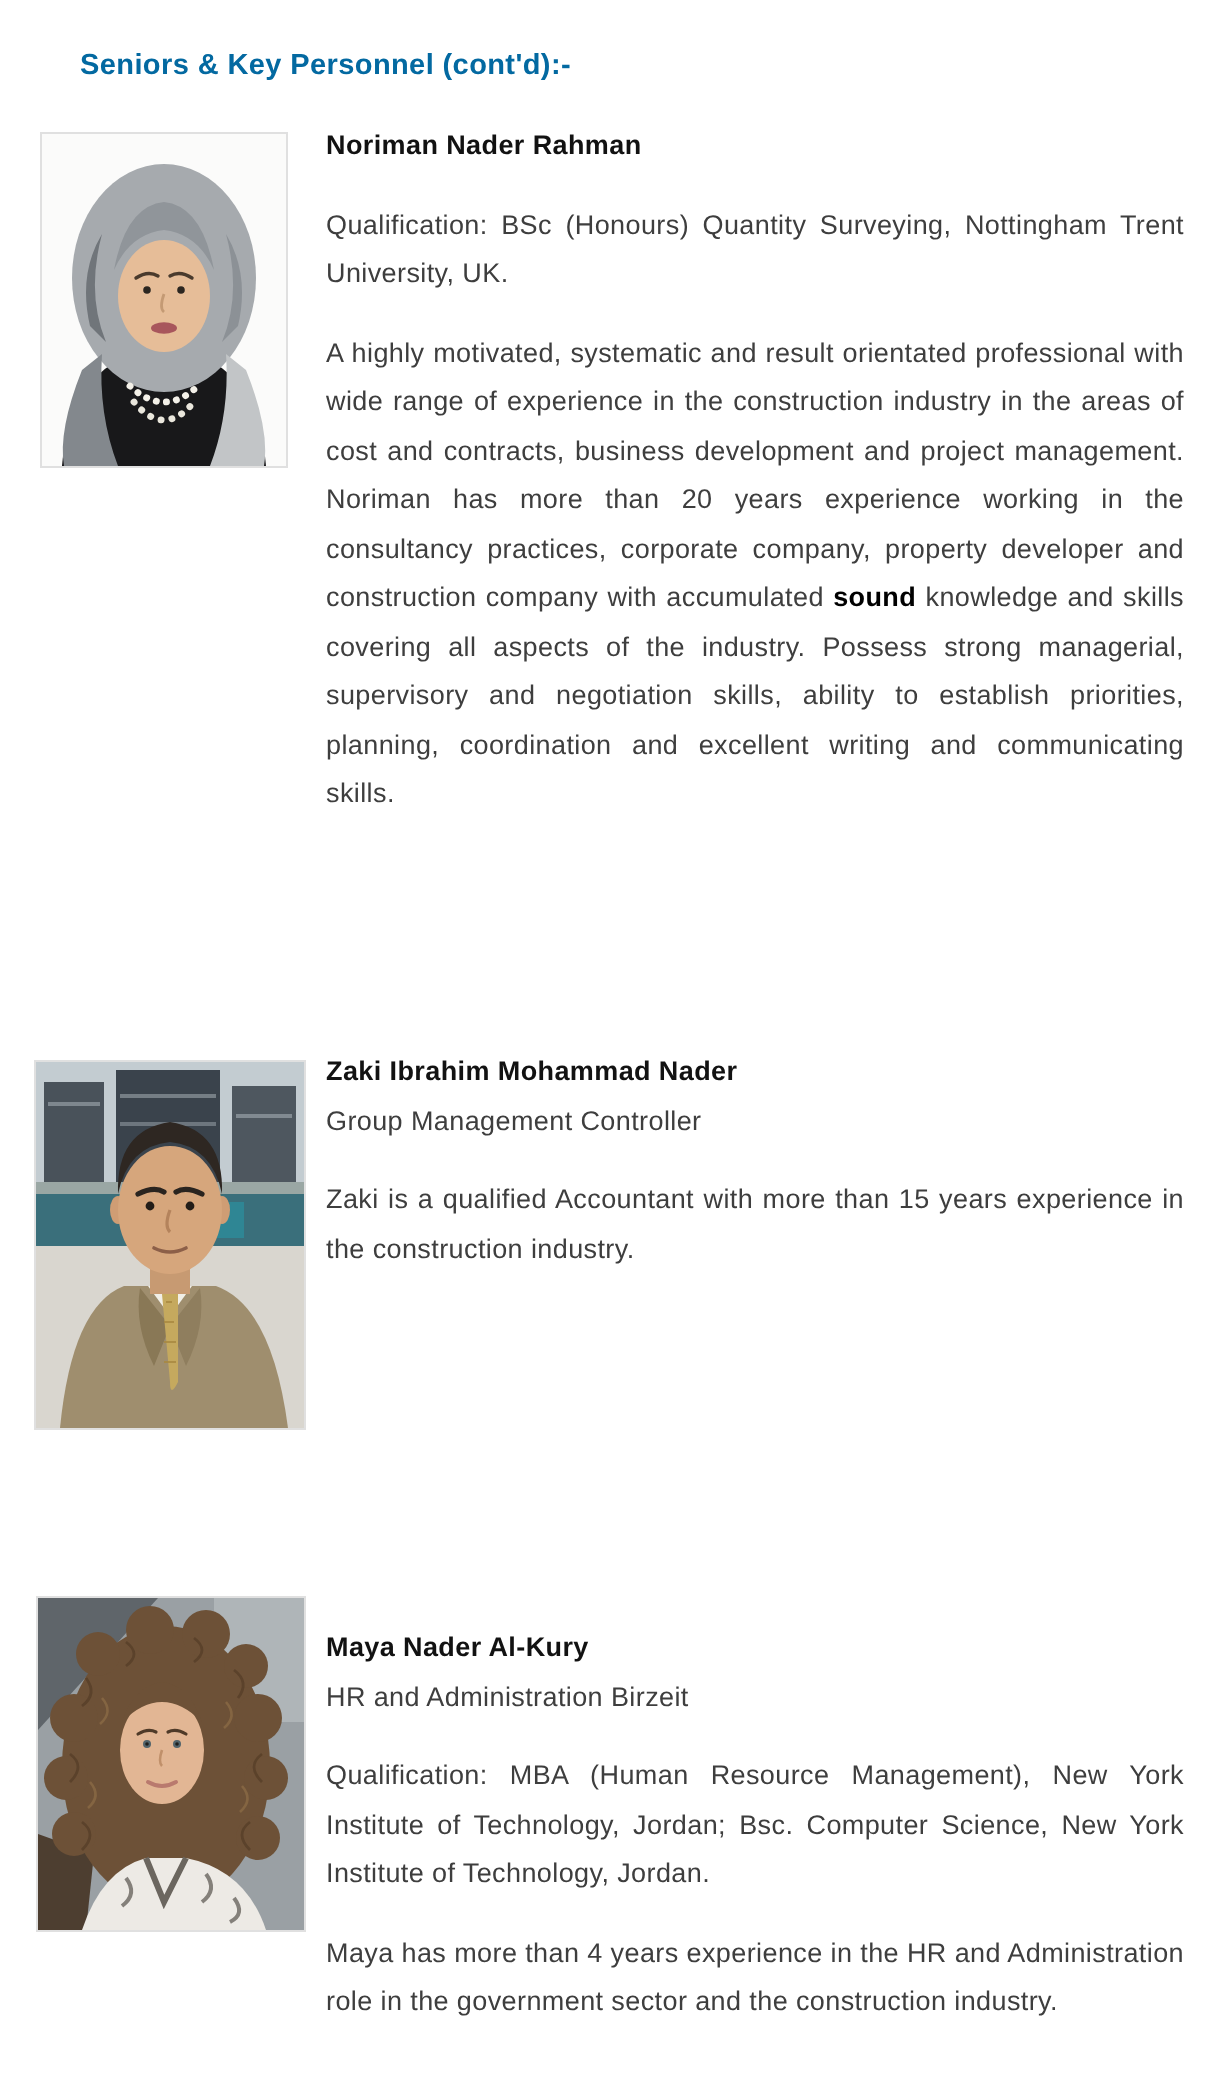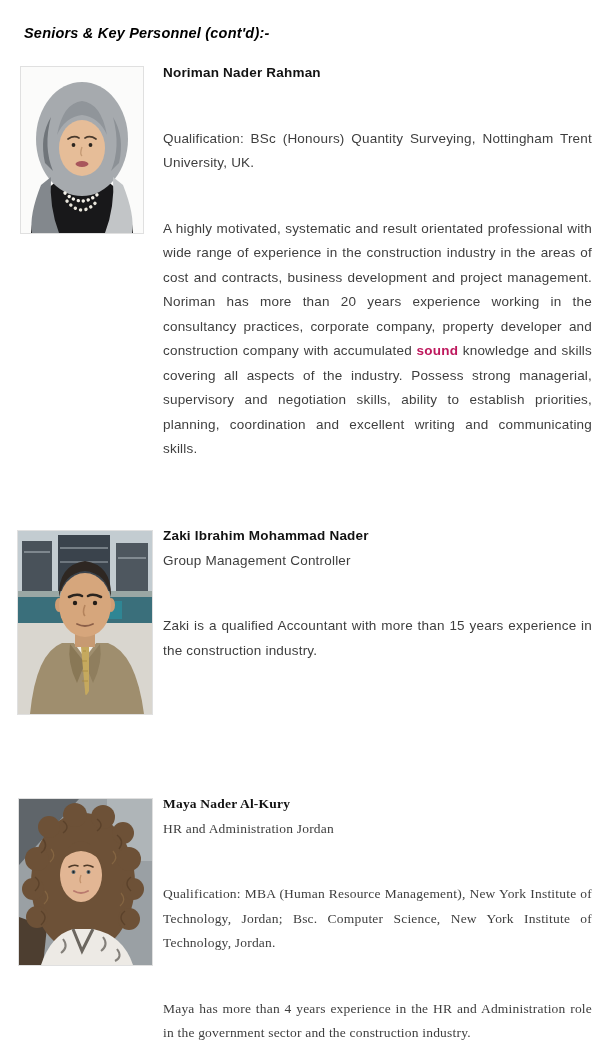--- a/index.html
+++ b/index.html
@@ -4,44 +4,43 @@
 <style>
   html, body { margin: 0; padding: 0; }
   body {
     width: 610px; height: 1041px;
     background: #ffffff;
     font-family: "Liberation Sans", sans-serif;
     position: relative;
     overflow: hidden;
   }
   .heading {
-    position: absolute; left: 24px; top: 25px;
-    font-size: 14.5px; font-weight: 700; color: #000000;
+    position: absolute; left: 40px; top: 25px;
+    font-size: 14.5px; font-weight: 700; color: #0369a1;
     letter-spacing: 0.2px;
-    font-style: italic;
   }
   .photo {
     position: absolute; background: #fff;
     box-shadow: 0 0 0 1px #e0e0e0;
   }
   .photo svg { display: block; width: 100%; height: 100%; }
   .ptext {
     position: absolute; left: 163px; width: 429px;
     font-size: 13.5px; line-height: 24.5px;
     color: #3e3e3e; letter-spacing: 0.2px;
   }
   .ptext .name { font-weight: 700; color: #121212; }
-  .ptext p { margin: 41px 0 0 0; text-align: justify; }
-  .bold-word { font-weight: 700; color: #be185d; }
+  .ptext p { margin: 15px 0 0 0; text-align: justify; }
+  .bold-word { font-weight: 700; color: #000000; }
   #p1-photo { left: 21px; top: 67px;  width: 122px; height: 166px; }
   #p1-text  { top: 61px; }
   #p2-photo { left: 18px; top: 531px; width: 134px; height: 183px; }
   #p2-text  { top: 524px; }
   #p3-photo { left: 19px; top: 799px; width: 133px; height: 166px; }
-  #p3-text  { top: 792px; font-family: Liberation Serif, serif; }
+  #p3-text  { top: 812px; }
 </style>
 </head>
 <body>
 
 <div class="heading">Seniors &amp; Key Personnel (cont'd):-</div>
 
 <div class="photo" id="p1-photo">
   <svg viewBox="0 0 122 166" preserveAspectRatio="none">
     <rect width="122" height="166" fill="#fbfbfa"></rect>
     <path d="M10,166 Q14,112 61,106 Q108,112 112,166 Z" fill="#18181a"></path>
@@ -152,16 +151,16 @@
     <circle cx="69.5" cy="73" r="0.9" fill="#20201e"></circle>
     <path d="M62,76 q-2,6 0,8" stroke="#c0906a" stroke-width="1.3" fill="none"></path>
     <path d="M55,92 q7,4 14,0" stroke="#b97a6e" stroke-width="2" fill="none" stroke-linecap="round"></path>
     <path d="M22,166 Q32,136 54,130 L74,130 Q104,136 114,166 Z" fill="#edeae5"></path>
     <path d="M54,130 L63,152 L74,130" stroke="#6b665f" stroke-width="3" fill="none"></path>
     <path d="M44,140 q6,8 -2,14 M84,138 q6,8 -2,14 M98,150 q6,8 -2,12" stroke="#57524d" stroke-width="2" fill="none" opacity="0.7"></path>
   </svg>
 </div>
 <div class="ptext" id="p3-text">
   <div class="name">Maya Nader Al-Kury</div>
-  <div class="role">HR and Administration Jordan</div>
+  <div class="role">HR and Administration Birzeit</div>
   <p>Qualification: MBA (Human Resource Management), New York Institute of Technology, Jordan; Bsc. Computer Science, New York Institute of Technology, Jordan.</p>
   <p><span>Maya has more than 4 years experience in the HR and Administration role in the government sector and the construction industry.</span> <span class="bold-word"></span> <span></span></p>
 </div>
 
 </body></html>

